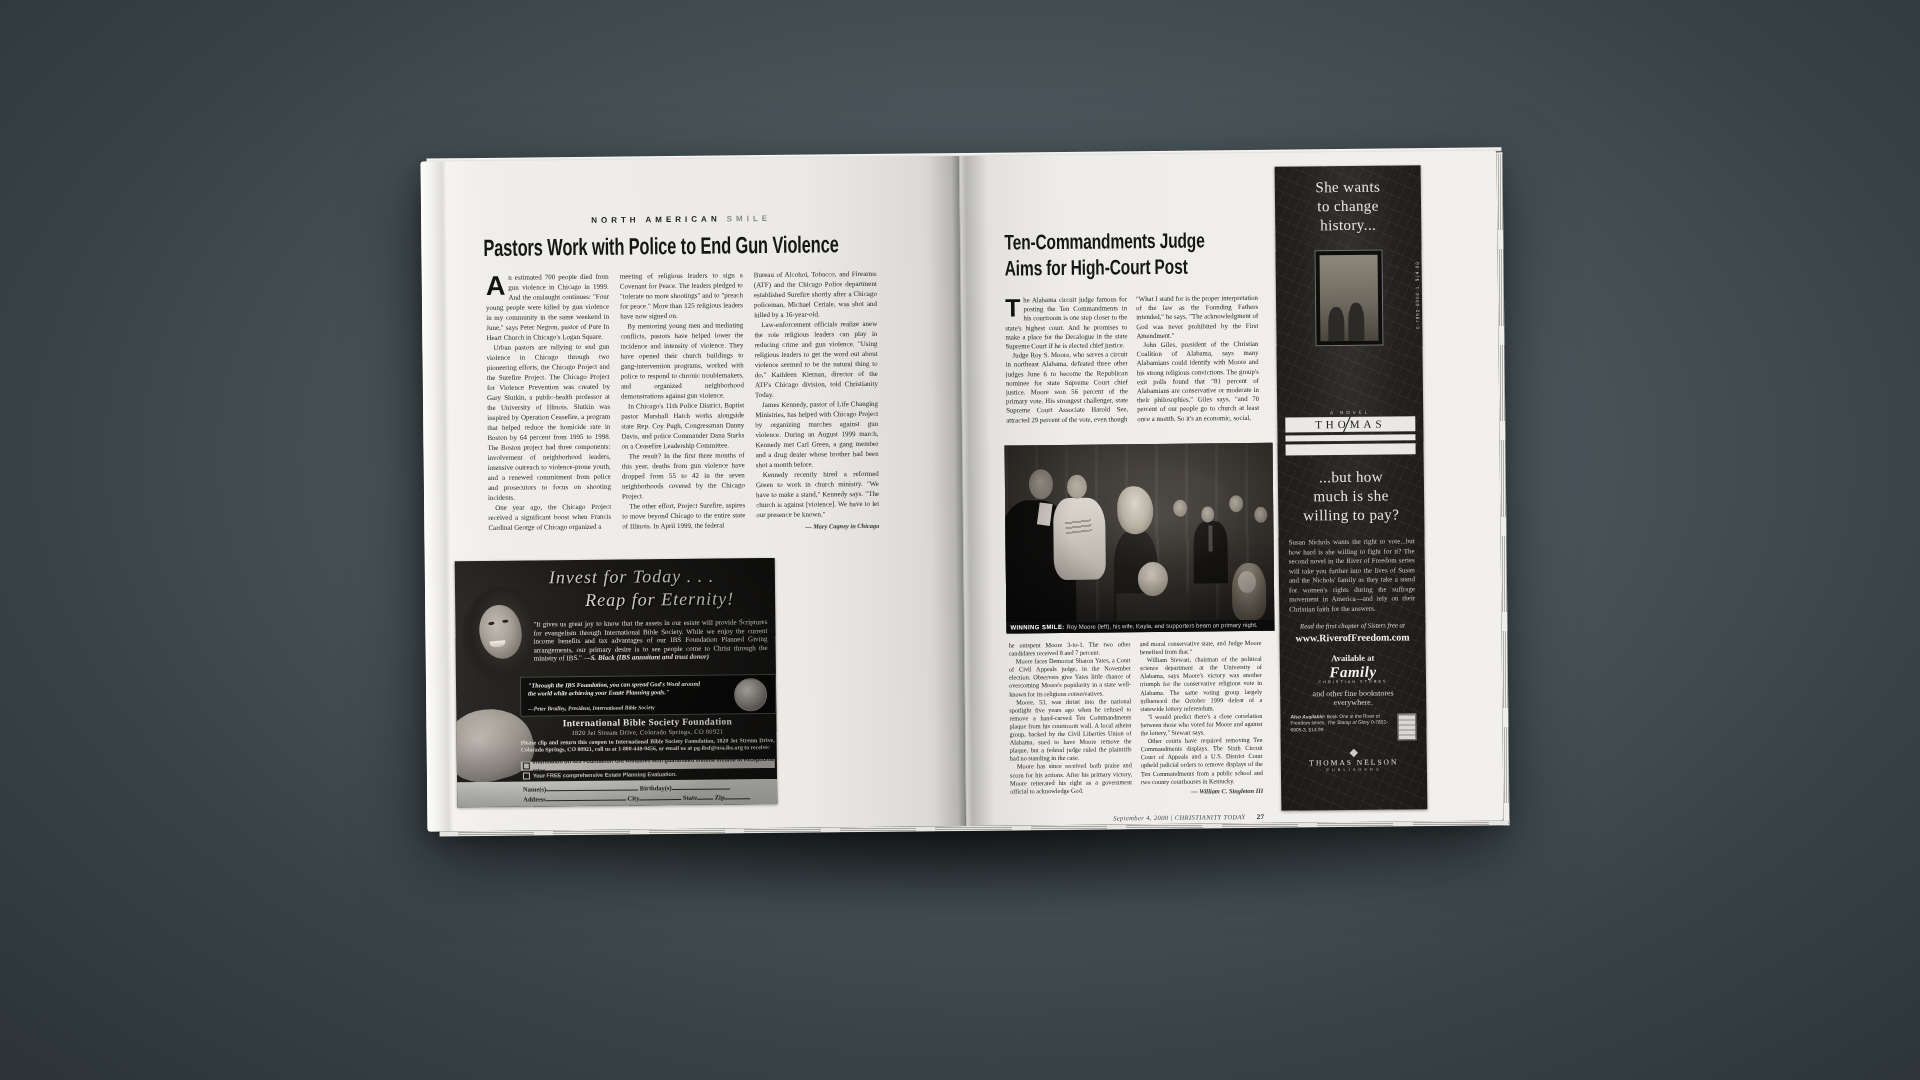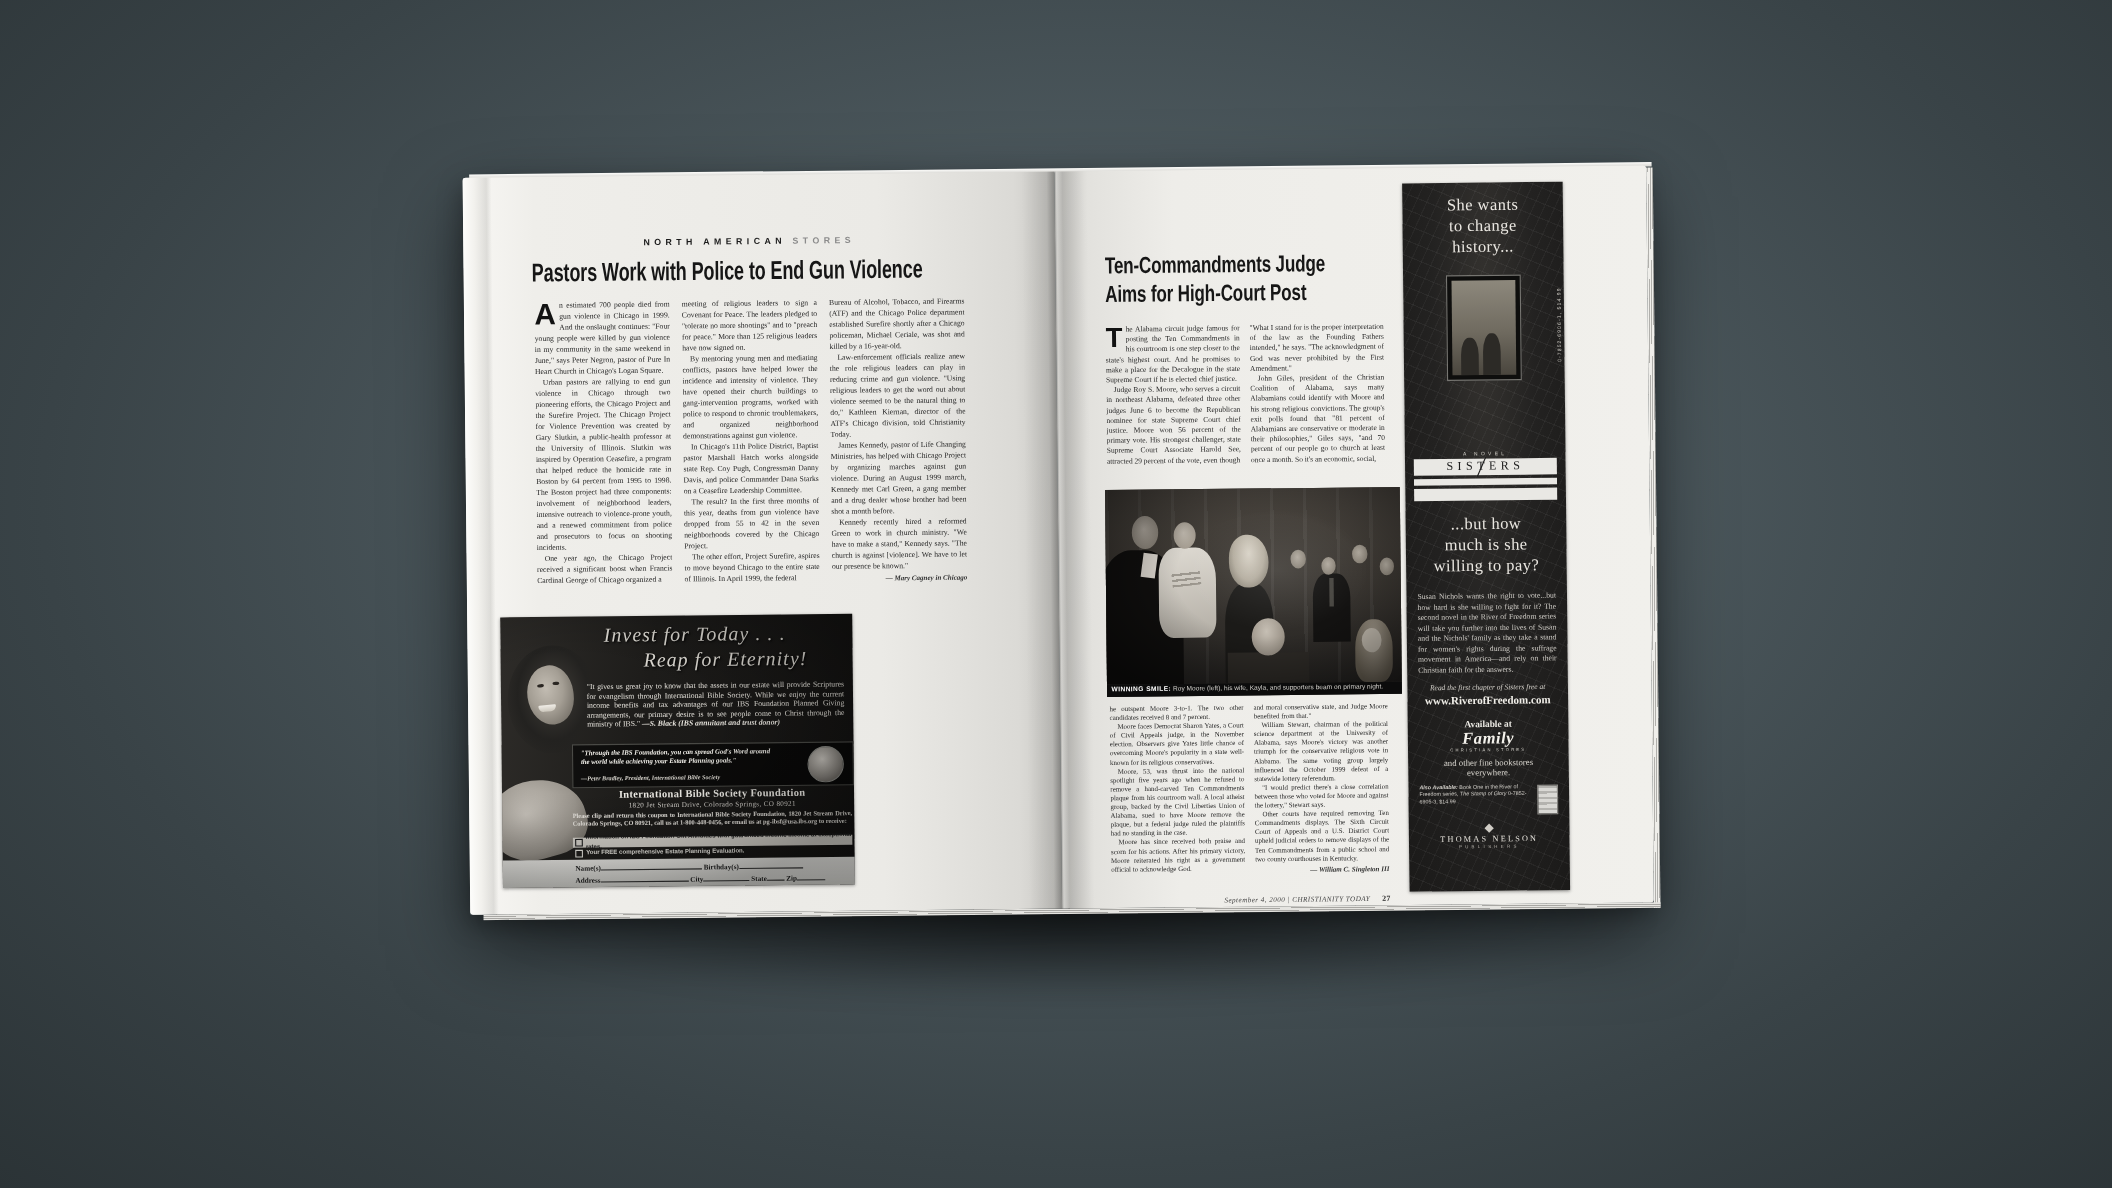--- a/index.html
+++ b/index.html
@@ -186,21 +186,21 @@
 <body>
 
 <div class="shadow-blob"></div>
 
 <div class="spread">
   <div class="edge-r"></div>
   <div class="edge-b"></div>
 
   <div class="page page-left">
     <div class="kicker">
-      <span>NORTH AMERICAN</span><span class="sub">STORES</span>
+      <span>NORTH AMERICAN</span><span class="sub">SMILE</span>
     </div>
     <div class="l-title">Pastors Work with Police to End Gun Violence</div>
 
     <div class="cols l-cols">
       <div class="bcol">
         <p><span class="dcap">A</span><span>n estimated 700 people died from gun violence in Chicago in 1999. And the onslaught continues: "Four young people were killed by gun violence in my community in the same weekend in June," says Peter Negron, pastor of Pure In Heart Church in Chicago's Logan Square.</span></p>
         <p class="ind">Urban pastors are rallying to end gun violence in Chicago through two pioneering efforts, the Chicago Project and the Surefire Project. The Chicago Project for Violence Prevention was created by Gary Slutkin, a public-health professor at the University of Illinois. Slutkin was inspired by Operation Ceasefire, a program that helped reduce the homicide rate in Boston by 64 percent from 1995 to 1998. The Boston project had three components: involvement of neighborhood leaders, intensive outreach to violence-prone youth, and a renewed commitment from police and prosecutors to focus on shooting incidents.</p>
         <p class="ind">One year ago, the Chicago Project received a significant boost when Francis Cardinal George of Chicago organized a</p>
       </div>
       <div class="bcol">
@@ -337,21 +337,21 @@
         <div>history...</div>
       </div>
       <div class="rv-cover">
         <div class="rv-cover-img">
           <div class="rv-fig rv-fig1"></div>
           <div class="rv-fig rv-fig2"></div>
         </div>
       </div>
       <div class="rv-novel">A NOVEL</div>
       <div class="rv-band rv-band-title">
-        <span>SISTERS</span><i></i>
+        <span>THOMAS</span><i></i>
       </div>
       <div class="rv-band rv-b2"></div>
       <div class="rv-band rv-b3"></div>
       <div class="rv-h rv-h2">
         <div>...but how</div>
         <div>much is she</div>
         <div>willing to pay?</div>
       </div>
       <p class="rv-body">Susan Nichols wants the right to vote...but how hard is she willing to fight for it? The second novel in the River of Freedom series will take you further into the lives of Susan and the Nichols' family as they take a stand for women's rights during the suffrage movement in America—and rely on their Christian faith for the answers.</p>
       <div class="rv-read">Read the first chapter of Sisters free at</div>

